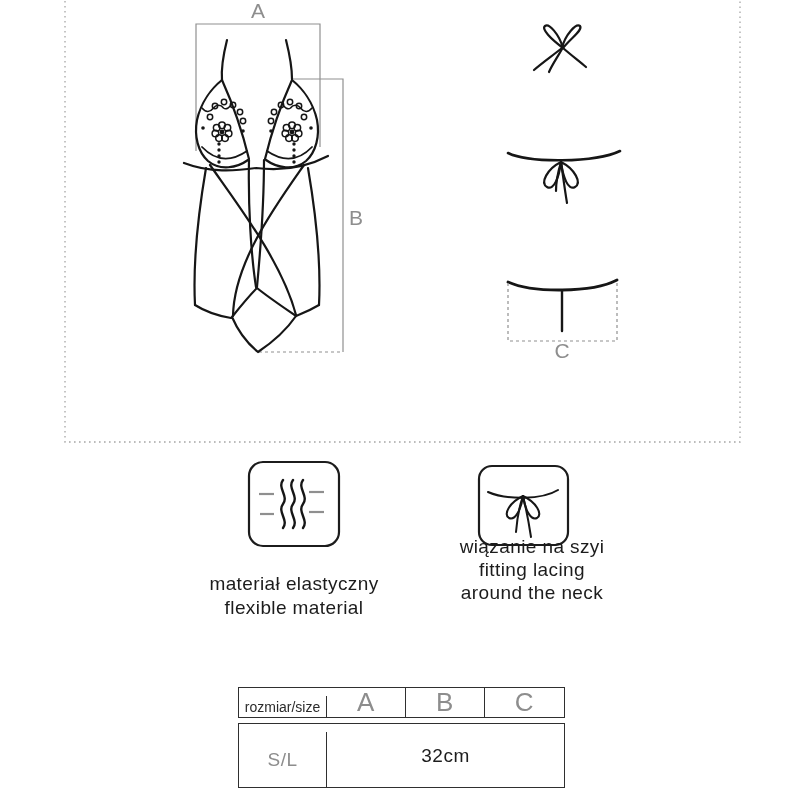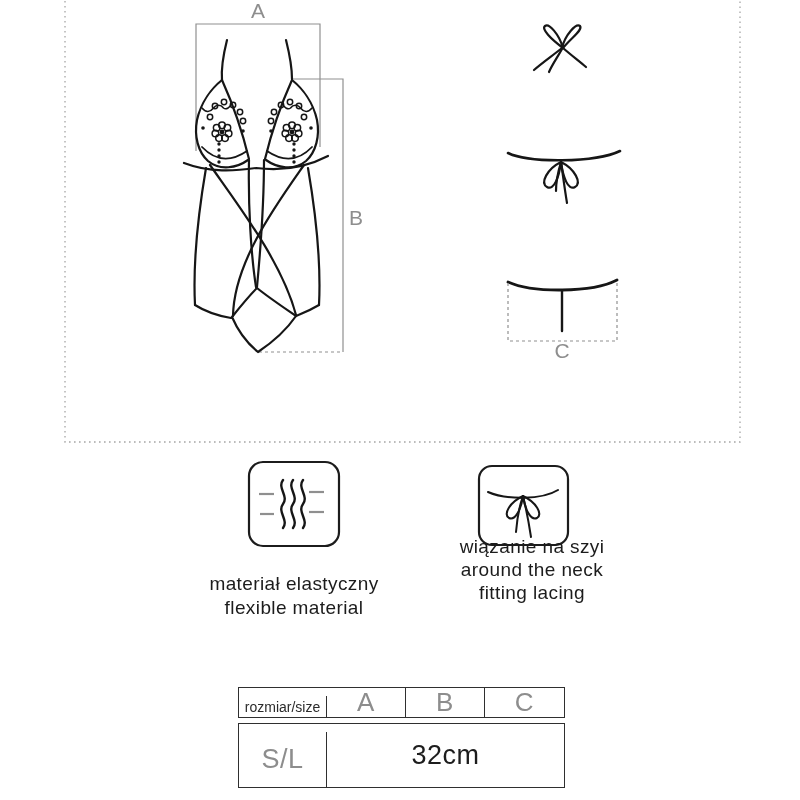--- a/index.html
+++ b/index.html
@@ -13,21 +13,21 @@
 
   .size-table{position:absolute;left:238px;top:687px;width:327px;}
   .t-row{display:flex;border:1px solid #2f2f2f;box-sizing:border-box;background:#fff;}
   .t-head{height:31px;margin-bottom:5px;}
   .t-body{height:65px;}
   .cell{display:flex;align-items:center;justify-content:center;box-sizing:border-box;border-right:1px solid #2f2f2f;}
   .cell:last-child{border-right:none;flex:1;}
   .c0{width:88px;margin-top:8px;}.c1{width:79px;}.c2{width:79px;}.c3{width:81px;}
   .t-head .cell{font-size:26px;color:#8d8d8d;letter-spacing:.5px;}
   .t-head .c0{font-size:14px;color:#2b2b2b;letter-spacing:0;}
-  .t-body .cell{font-size:27px;color:#1d1d1d;letter-spacing:.5px;}
+  .t-body .cell{font-size:19px;color:#1d1d1d;letter-spacing:.5px;}
   .t-body .c0{color:#8d8d8d;}
 </style>
 </head>
 <body>
 
 <div class="page">
 
   <svg class="diagram-svg" viewBox="0 0 800 800">
 
     <path d="M 65 -4 L 65 442 L 740 442 L 740 -4" fill="none" stroke="#a5a5a5" stroke-width="1.3" stroke-dasharray="1.6 3.4"></path>
@@ -168,22 +168,22 @@
       </g>
     </g>
   </svg>
 
   <div class="caption caption-left">
     <div>materiał elastyczny</div>
     <div>flexible material</div>
   </div>
   <div class="caption caption-right">
     <div>wiązanie na szyi</div>
+    <div>fitting lacing</div>
     <div>around the neck</div>
-    <div>fitting lacing</div>
   </div>
 
   <div class="size-table">
     <div class="t-row t-head">
       <div class="cell c0">rozmiar/size</div>
       <div class="cell c1">A</div>
       <div class="cell c2">B</div>
       <div class="cell c3">C</div>
     </div>
     <div class="t-row t-body">

